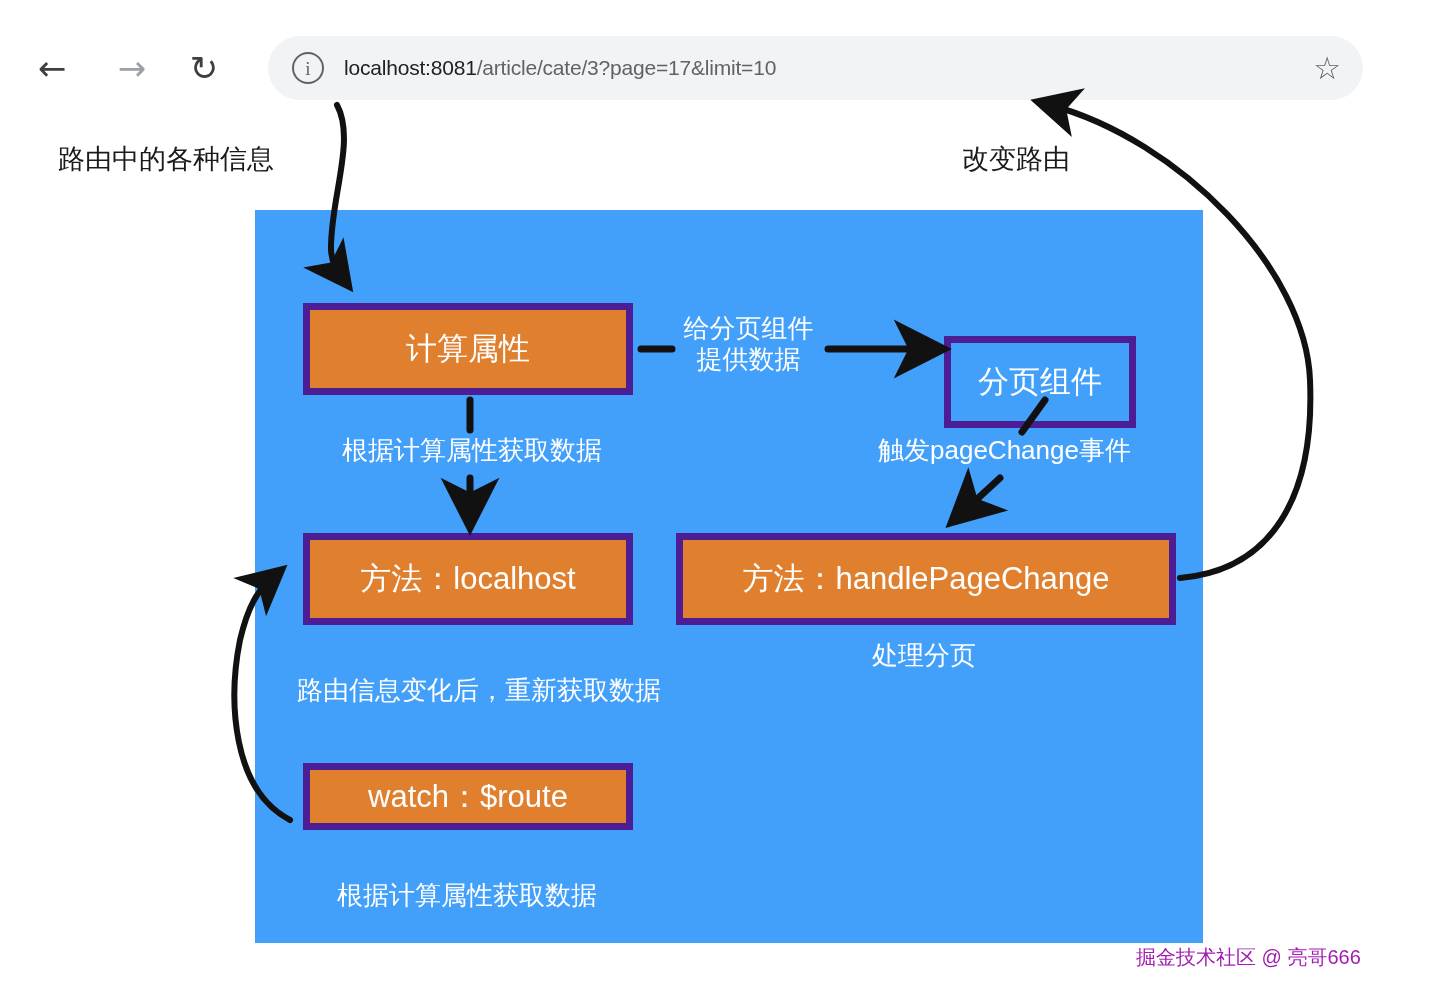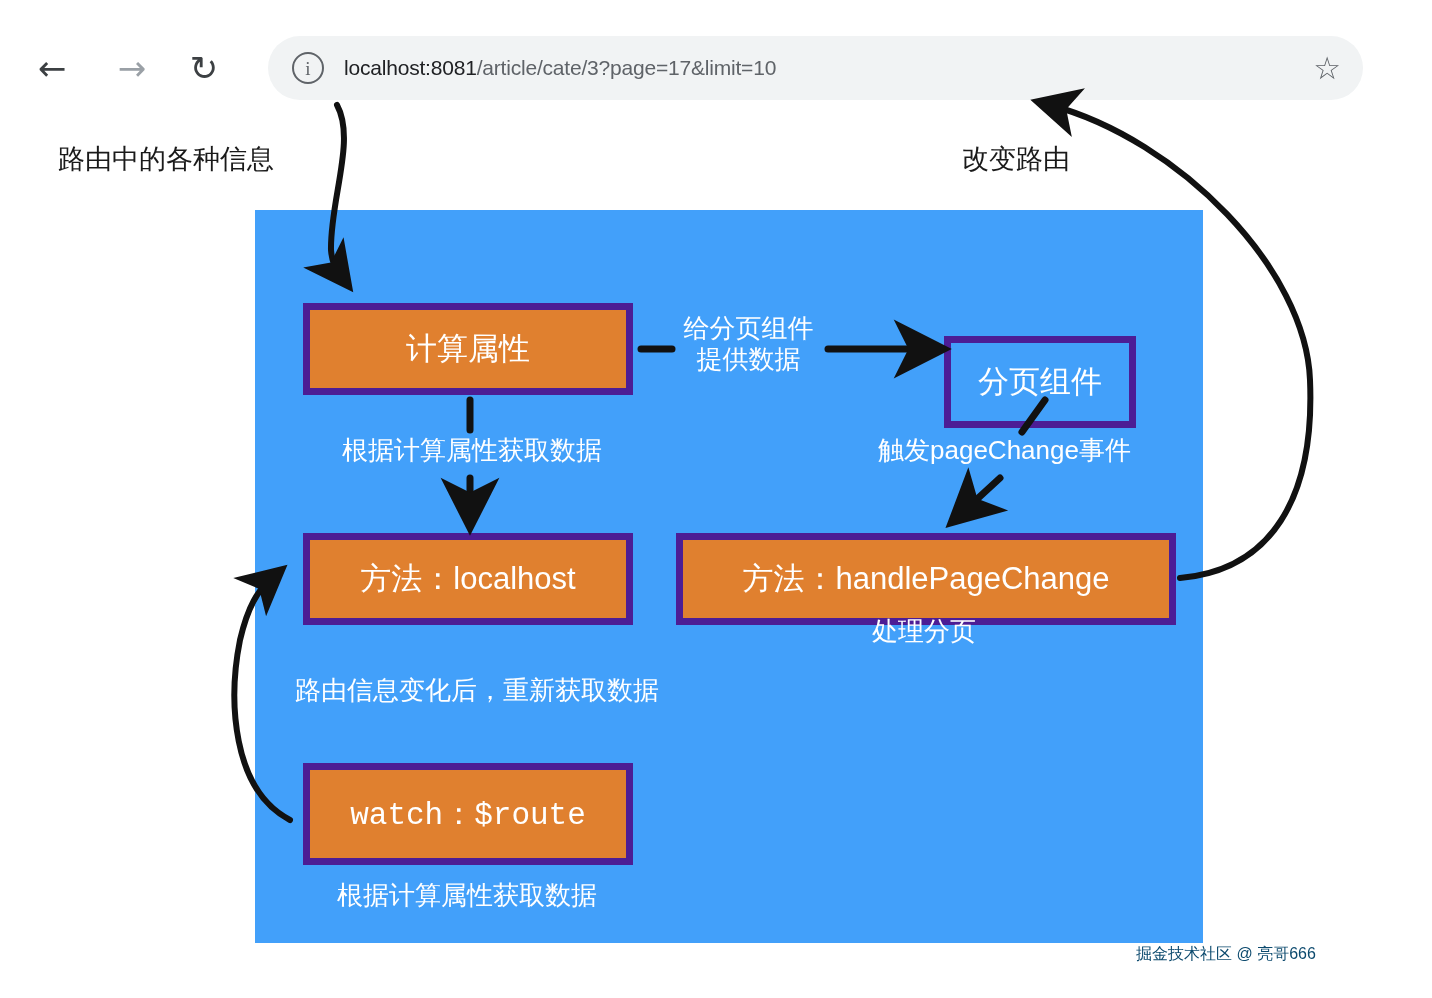--- a/index.html
+++ b/index.html
@@ -143,49 +143,48 @@
     font-size: 31px;
   }
   #node-handlepagechange {
     left: 676px; top: 533px;
     width: 500px; height: 92px;
     font-size: 31px;
     text-align: center;
   }
   #node-watch {
     left: 303px; top: 763px;
-    width: 330px; height: 102px;
-    font-size: 31px;
-    font-family: Liberation Mono, monospace;
+    width: 330px; height: 67px;
+    font-size: 31px;
   }
 
   
   .edge-label {
     position: absolute;
     color: #ffffff;
     font-size: 26px;
     line-height: 1.18;
     text-align: center;
     white-space: nowrap;
     font-family: "Liberation Sans", "DejaVu Sans", sans-serif;
   }
   #edge-provide-data { left: 676px; top: 313px; width: 145px; }
   #edge-fetch-by-computed { left: 330px; top: 435px; width: 284px; }
   #edge-trigger-pagechange { left: 862px; top: 435px; width: 285px; }
-  #caption-handle-pagination { left: 868px; top: 616px; width: 112px; text-align: center; }
-  #edge-refetch { left: 278px; top: 675px; width: 398px; }
+  #caption-handle-pagination { left: 868px; top: 640px; width: 112px; text-align: center; }
+  #edge-refetch { left: 263px; top: 675px; width: 398px; text-align: right; }
   #caption-watch-route { left: 337px; top: 880px; width: 258px; }
 
   
   #watermark {
     position: absolute;
     left: 1136px;
     top: 944px;
-    font-size: 16px;
-    color: #0c4a6e;
+    font-size: 20px;
+    color: #a21caf;
     white-space: nowrap;
     font-family: "Liberation Sans", "DejaVu Sans", sans-serif;
   }
 
   
   #arrow-layer {
     position: absolute;
     left: 0; top: 0;
     width: 1432px;
     height: 998px;

